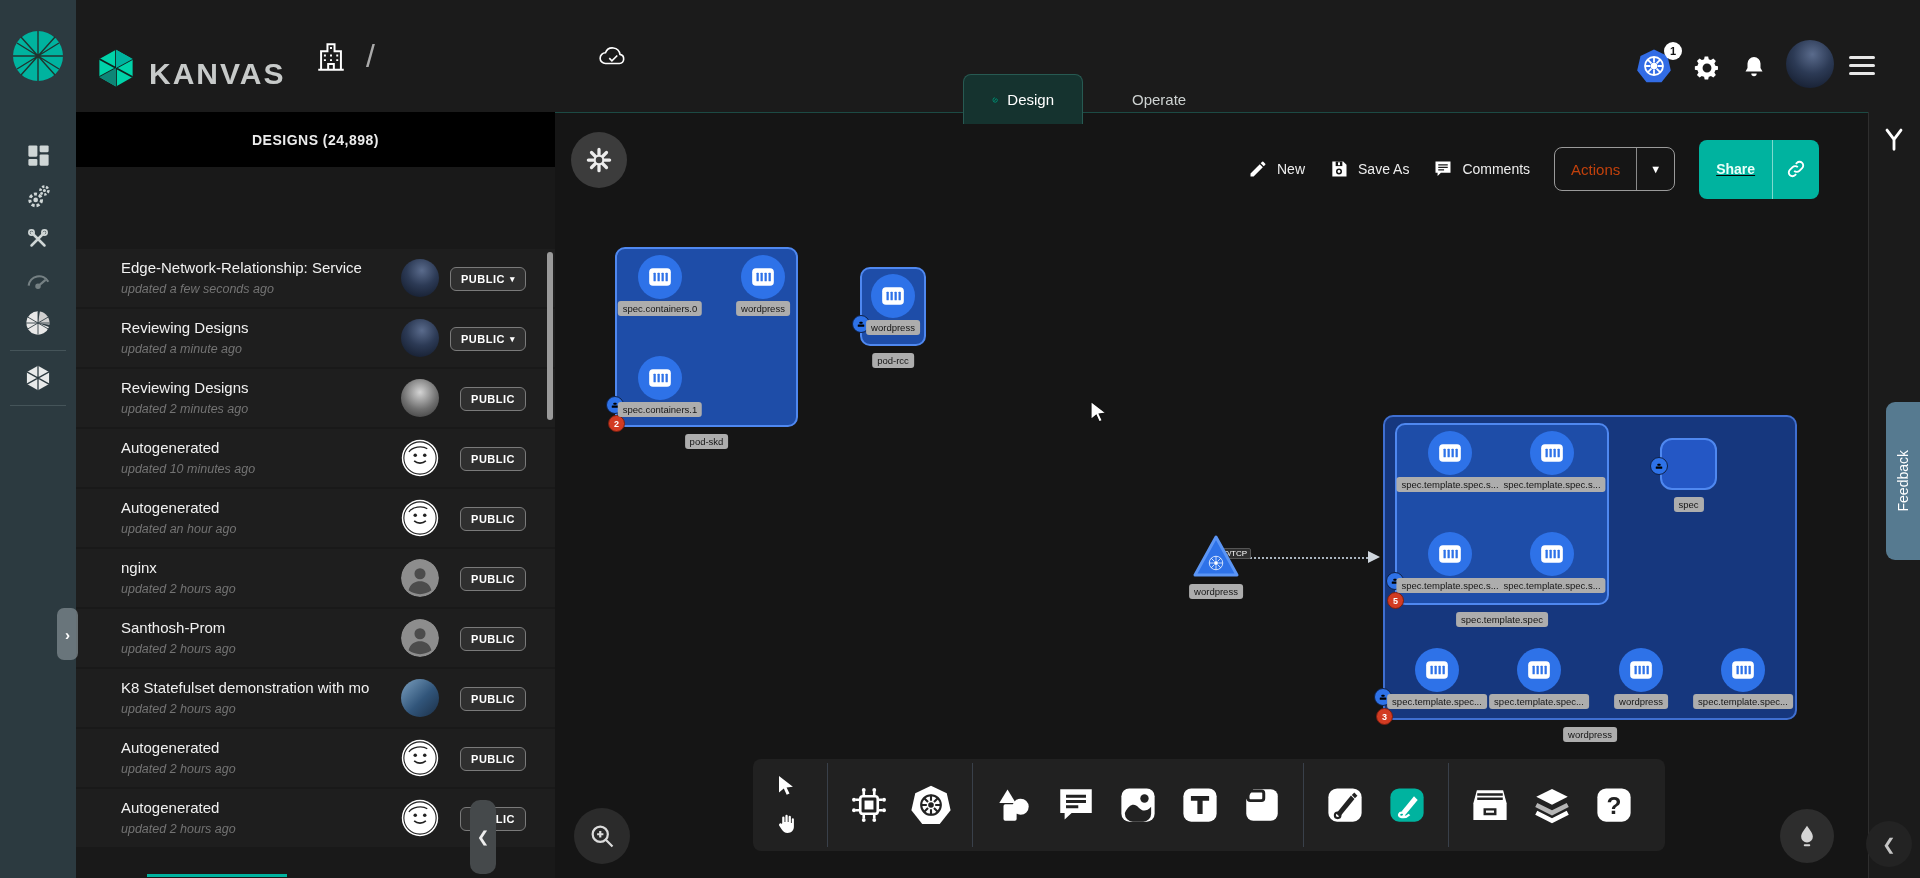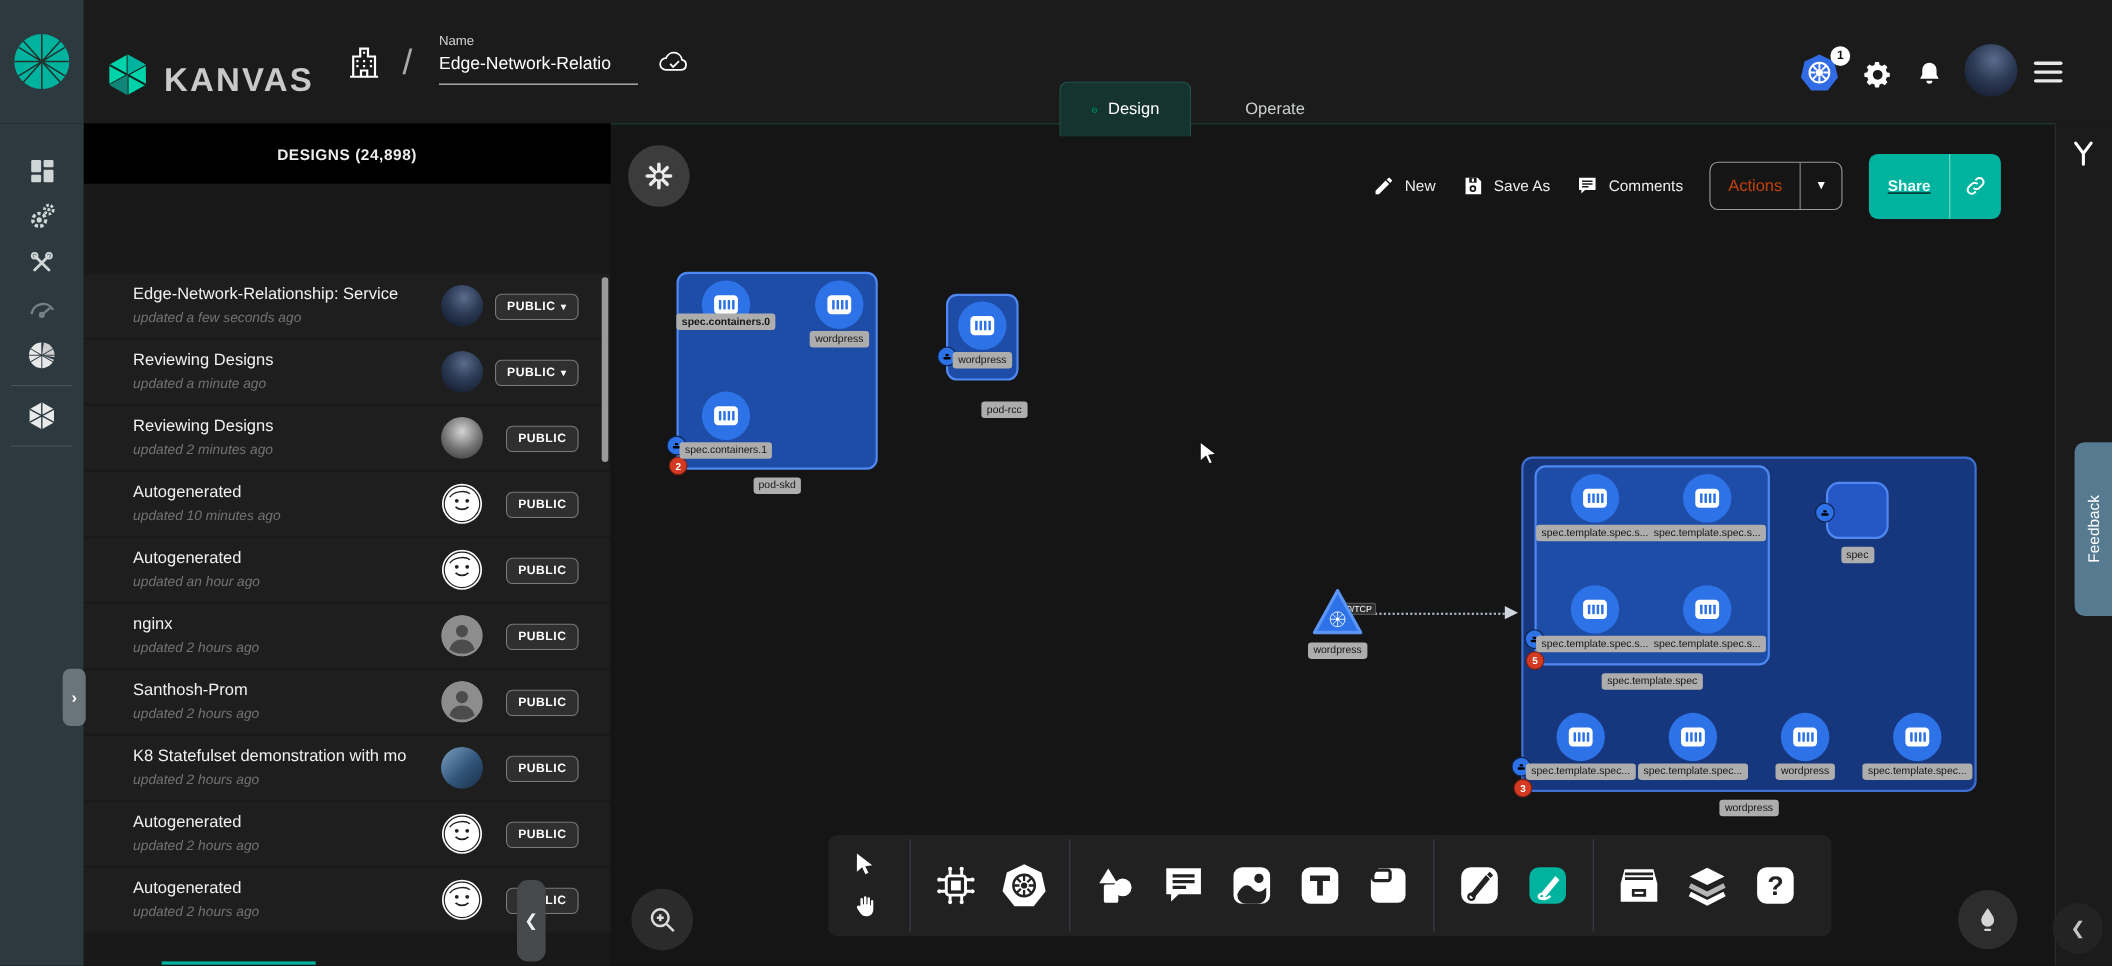--- a/index.html
+++ b/index.html
@@ -178,24 +178,20 @@
       </svg>
       <span id="brand-text">KANVAS</span>
     </div>
     <div id="org-icon">
       <svg width="34" height="34" viewBox="0 0 24 24" fill="none" stroke="#fff" stroke-width="1.4">
         <path d="M5 21V8h4.5V3h5V8H19v13M10 21v-4h4v4"></path>
         <path d="M7 11h1.4M7 14.2h1.4M11.3 5.6h1.4M11.3 11h1.4M11.3 14.2h1.4M15.7 11h1.4M15.7 14.2h1.4M3 21h18"></path>
       </svg>
     </div>
     <div id="crumb-slash">/</div>
-    <div id="name-block">
-      <div id="name-label">Name</div>
-      <div id="name-value">Edge-Network-Relatio</div>
-    </div>
     <div id="cloud-icon">
       <svg width="30" height="24" viewBox="0 0 28 20" fill="none" stroke="#fff" stroke-width="1.5">
         <path d="M7 17a5 5 0 010-10 7 7 0 0113.5 1.5A4.3 4.3 0 0120 17z"></path>
         <path d="M10.5 12l2.5 2.5 5-5"></path>
       </svg>
     </div>
 
     <div class="hdr-ic" id="k8s-ctx">
       <svg width="36" height="36" viewBox="0 0 24 24">
         <polygon points="12,1 21,5.3 23.2,15 17,22.8 7,22.8 0.8,15 3,5.3" fill="#326ce5"></polygon>
@@ -551,39 +547,39 @@
       <div class="dgroup g-mid" style="left: 615px; top: 247px; width: 183px; height: 180px;"></div>
       <div class="chip" style="left: 706.5px; top: 434px;">pod-skd</div>
       <div class="badge-b" style="left: 606px; top: 396px;">
         <svg width="12" height="12" viewBox="0 0 24 24">
           <rect x="5.5" y="13" width="13" height="4.5" rx="1.2"></rect>
           <rect x="9" y="7.5" width="6" height="4.2" rx="1.2"></rect>
         </svg>
       </div>
       <div class="badge-r" style="left: 608px; top: 415px;">2</div>
       <div class="dgroup g-mid" style="left: 860px; top: 267px; width: 66px; height: 79px;"></div>
-      <div class="chip" style="left: 913px; top: 353px; margin-top: 12px;">pod-rcc</div>
+      <div class="chip" style="left: 893px; top: 353px;">pod-rcc</div>
       <div class="badge-b" style="left: 852px; top: 315px;">
         <svg width="12" height="12" viewBox="0 0 24 24">
           <rect x="5.5" y="13" width="13" height="4.5" rx="1.2"></rect>
           <rect x="9" y="7.5" width="6" height="4.2" rx="1.2"></rect>
         </svg>
       </div>
       <div class="dnode" style="left: 638px; top: 255px;">
         <svg viewBox="0 0 24 24">
           <rect x="2" y="4" width="20" height="16" rx="3.5" fill="#fff"></rect>
           <g fill="#2e72e8">
             <rect x="6" y="8" width="2.1" height="8" rx=".6"></rect>
             <rect x="9.7" y="8" width="2.1" height="8" rx=".6"></rect>
             <rect x="13.4" y="8" width="2.1" height="8" rx=".6"></rect>
             <rect x="17.1" y="8" width="2.1" height="8" rx=".6"></rect>
           </g>
         </svg>
       </div>
-      <div class="chip" style="left: 660px; top: 285px; font-weight: bold;">spec.containers.0</div>
+      <div class="chip" style="left: 660px; top: 301px;">spec.containers.0</div>
       <div class="dnode" style="left: 741px; top: 255px;">
         <svg viewBox="0 0 24 24">
           <rect x="2" y="4" width="20" height="16" rx="3.5" fill="#fff"></rect>
           <g fill="#2e72e8">
             <rect x="6" y="8" width="2.1" height="8" rx=".6"></rect>
             <rect x="9.7" y="8" width="2.1" height="8" rx=".6"></rect>
             <rect x="13.4" y="8" width="2.1" height="8" rx=".6"></rect>
             <rect x="17.1" y="8" width="2.1" height="8" rx=".6"></rect>
           </g>
         </svg>

